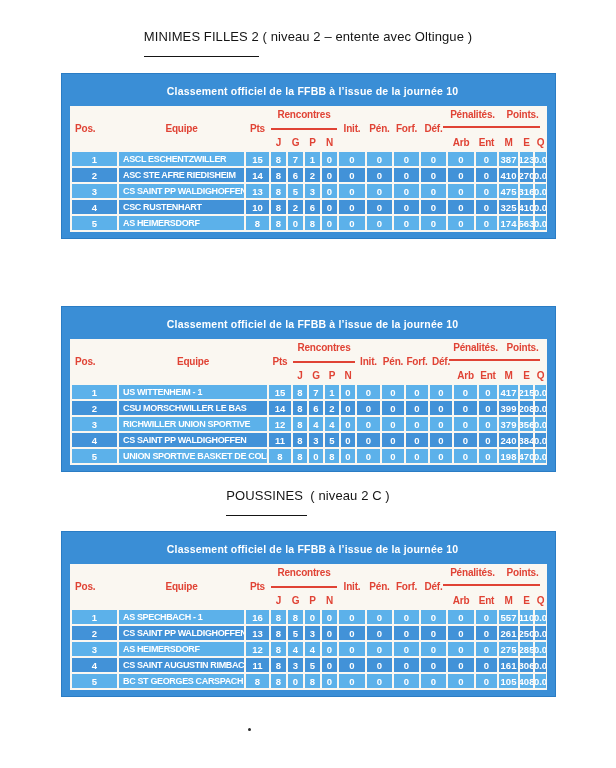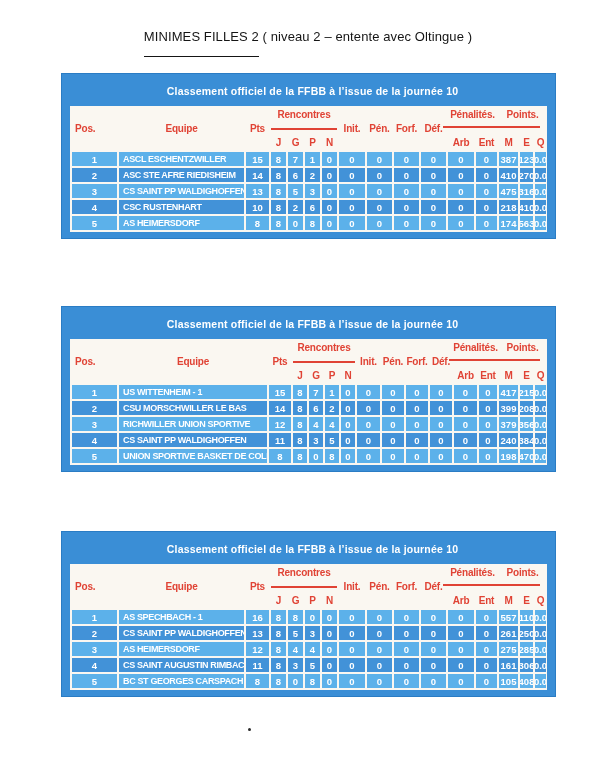--- a/index.html
+++ b/index.html
@@ -200,21 +200,21 @@
             <div class="cell c-j">8</div>
             <div class="cell c-g">2</div>
             <div class="cell c-p">6</div>
             <div class="cell c-n">0</div>
             <div class="cell c-init">0</div>
             <div class="cell c-pen">0</div>
             <div class="cell c-forf">0</div>
             <div class="cell c-def">0</div>
             <div class="cell c-arb">0</div>
             <div class="cell c-ent">0</div>
-            <div class="cell c-m">218</div>
+            <div class="cell c-m">325</div>
             <div class="cell c-e">410</div>
             <div class="cell c-q">0.0</div>
           </div>
 
           <div class="row">
             <div class="cell c-pos">5</div>
             <div class="cell c-equipe">AS HEIMERSDORF</div>
             <div class="cell c-pts">8</div>
             <div class="cell c-j">8</div>
             <div class="cell c-g">0</div>
@@ -368,20 +368,21 @@
             <div class="cell c-arb">0</div>
             <div class="cell c-ent">0</div>
             <div class="cell c-m">198</div>
             <div class="cell c-e">470</div>
             <div class="cell c-q">0.0</div>
           </div>
         </div>
     </div>
   </div>
 
+  <div class="heading h3"><span class="hu">POUSSINES </span><span> ( niveau 2 C )</span></div>
 
   <div class="panel p3">
     <div class="panel-title">Classement officiel de la FFBB à l’issue de la journée 10</div>
     <div class="whitebox">
       <div class="hdr">
         <div class="hrow">
           <div class="gspace g-left"></div>
           <div class="gcell g-jgpn">Rencontres</div>
           <div class="gspace g-mid"></div>
           <div class="gcell g-pen">Pénalités.</div>

